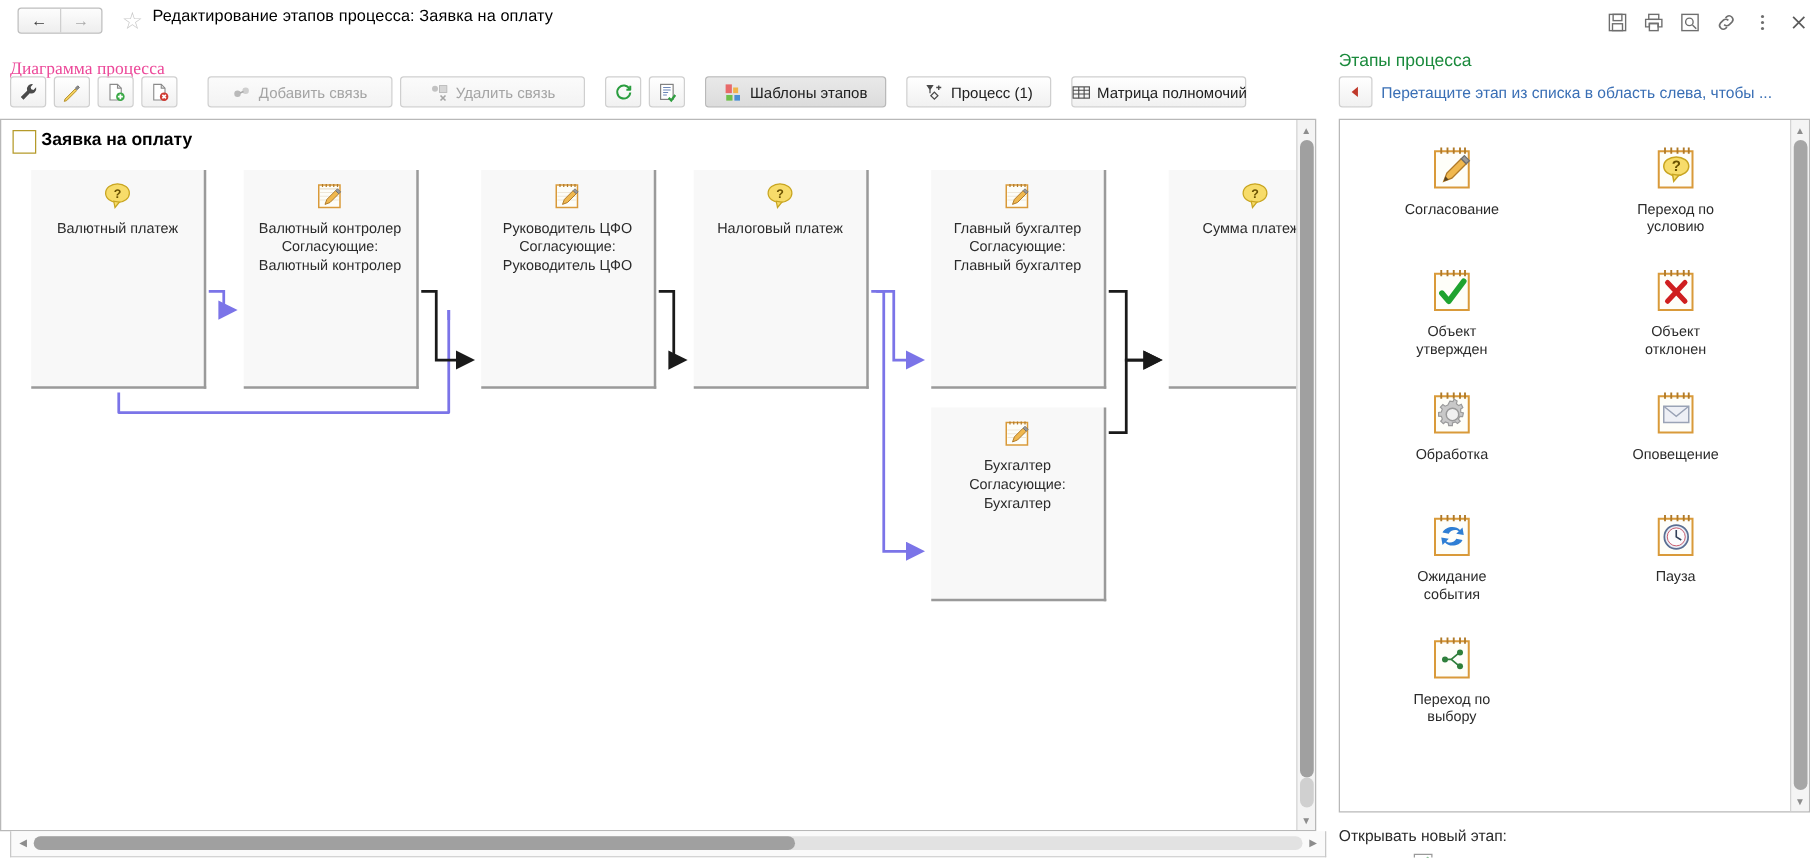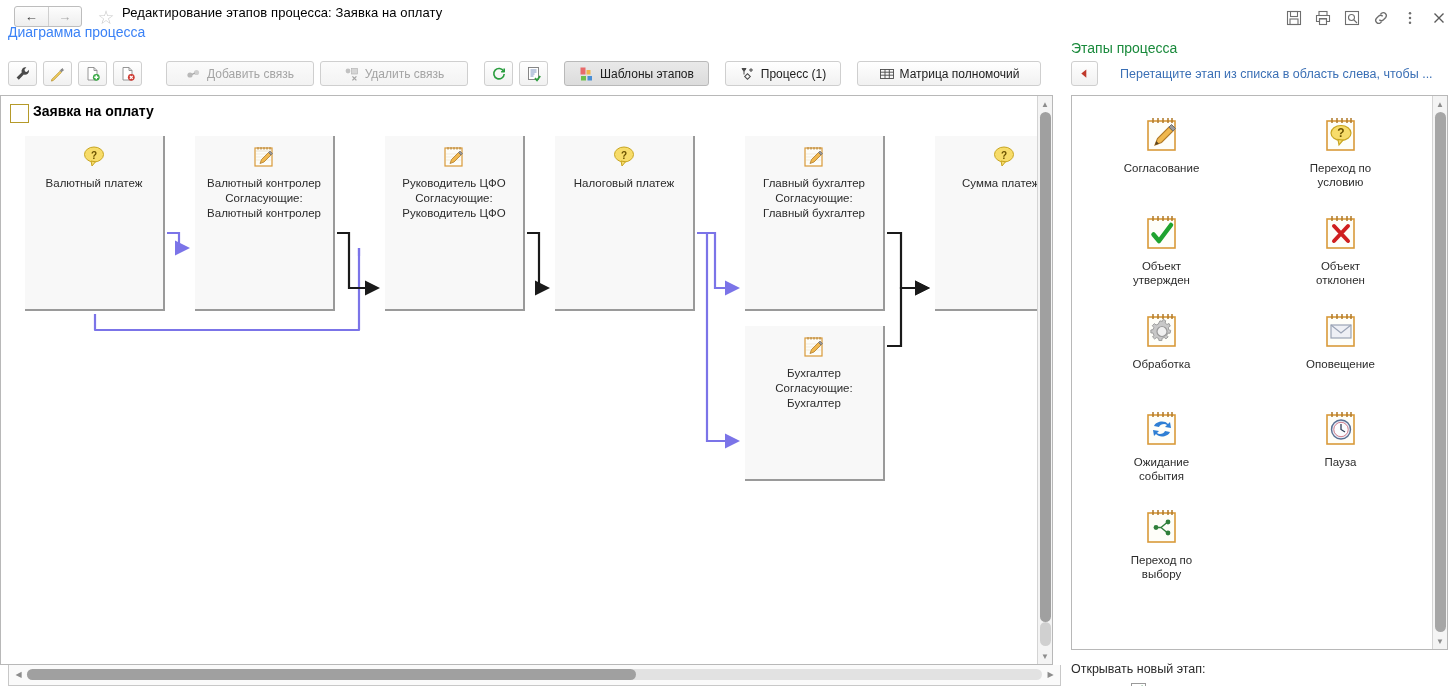--- a/index.html
+++ b/index.html
@@ -22,21 +22,21 @@
   .navbtn{width:33px;height:19px;display:flex;align-items:center;justify-content:center;font-size:13px;line-height:1;}
   .navbtn.back{color:#3a3a3a;border-right:1px solid #cfcfcf;}
   .navbtn.fwd{color:#a9a9a9;}
   .star{position:absolute;left:96px;top:8px;width:20px;height:20px;color:#c9c9c9;font-size:19px;line-height:19px;text-align:center;}
   .wintitle{position:absolute;left:122px;top:5px;font-size:13px;color:#000;white-space:nowrap;letter-spacing:.1px;}
   .tbicons{position:absolute;right:8px;top:8px;height:20px;display:flex;align-items:center;gap:13px;color:#6e6e6e;}
   .tbicon{width:16px;height:16px;display:block;}
   .tbicon svg{display:block;}
 
   
-  .lefthdr{position:absolute;left:8px;top:24px;font-size:14px;color:#3b82f6;}
+  .lefthdr{position:absolute;left:8px;top:48px;font-size:14px;color:#ec4899;font-family:Liberation Serif, serif;}
   .righthdr{position:absolute;left:1071px;top:40px;font-size:14px;color:#1a8a3c;}
 
   
   .toolbar{position:absolute;left:8px;top:61px;height:25px;display:flex;align-items:center;gap:0;}
   .tbtn{height:25px;min-width:29px;box-sizing:border-box;
     border:1px solid #cfcfcf;border-radius:3px;
     background:linear-gradient(#ffffff,#f1f1f1);
     display:flex;align-items:center;justify-content:center;gap:5px;
     padding:0 7px;margin-right:6px;font-size:12px;color:#202020;white-space:nowrap;text-align:right;}
   .tbtn.icononly{padding:0;width:29px;}
@@ -44,21 +44,21 @@
   .tbtn.pressed{background:linear-gradient(#e9e9e9,#dcdcdc);border-color:#b9b9b9;}
   .gap{width:18px;}
   .gap-s{width:10px;}
   .ic{width:16px;height:16px;display:block;flex:0 0 16px;}
   .ic svg{display:block;}
 
   
   .hintrow{position:absolute;left:1071px;top:61px;display:flex;align-items:center;}
   .collapsebtn{width:27px;height:25px;box-sizing:border-box;border:1px solid #cfcfcf;border-radius:3px;
     background:linear-gradient(#ffffff,#f1f1f1);display:flex;align-items:center;justify-content:center;}
-  .hinttext{margin-left:22px;font-size:12.5px;color:#3a6fb5;white-space:nowrap;max-width:345px;overflow:hidden;text-overflow:ellipsis;}
+  .hinttext{margin-left:7px;font-size:12.5px;color:#3a6fb5;white-space:nowrap;max-width:345px;overflow:hidden;text-overflow:ellipsis;}
 
   
   .canvas{position:absolute;left:0;top:95px;width:1053px;height:570px;
     border:1px solid #b8b8b8;background:#ffffff;box-sizing:border-box;overflow:hidden;}
   .lane-tab{position:absolute;left:9px;top:8px;width:19px;height:19px;border:1px solid #b59a2a;background:#ffffff;box-sizing:border-box;}
   .lane-title{position:absolute;left:32px;top:7px;font-size:14px;font-weight:bold;color:#000;}
 
   .node{position:absolute;background:#f8f8f8;
     border-right:2px solid #9a9a9a;border-bottom:2px solid #9a9a9a;
     box-sizing:border-box;}
@@ -251,21 +251,21 @@
         <svg viewBox="0 0 16 16" width="16" height="16" fill="none" stroke="#4a4a4a" stroke-width="1">
           <path d="M2 2.5h4l-2 3z" fill="#4a4a4a"></path>
             <path d="M4 5.5v3"></path>
           <rect x="5.5" y="8.5" width="4" height="4" transform="rotate(45 7.5 10.5)"></rect>
           <path d="M9 4h4M11 2.3V6" stroke-width="1.1"></path>
         </svg>
       </span>
       <span>Процесс (1)</span>
     </div>
     <div class="gap-s"></div>
-    <div class="tbtn" style="width:184px">
+    <div class="tbtn" style="width:140px">
       <span class="ic">
         <svg viewBox="0 0 16 16" width="16" height="16" fill="none" stroke="#4a4a4a" stroke-width=".9">
           <rect x="1.5" y="3.5" width="13" height="9"></rect>
             <path d="M1.5 6.2h13M1.5 9.2h13M6 3.5v9M10.3 3.5v9"></path>
         </svg>
       </span>
       <span>Матрица полномочий</span>
     </div>
   </div>
 

